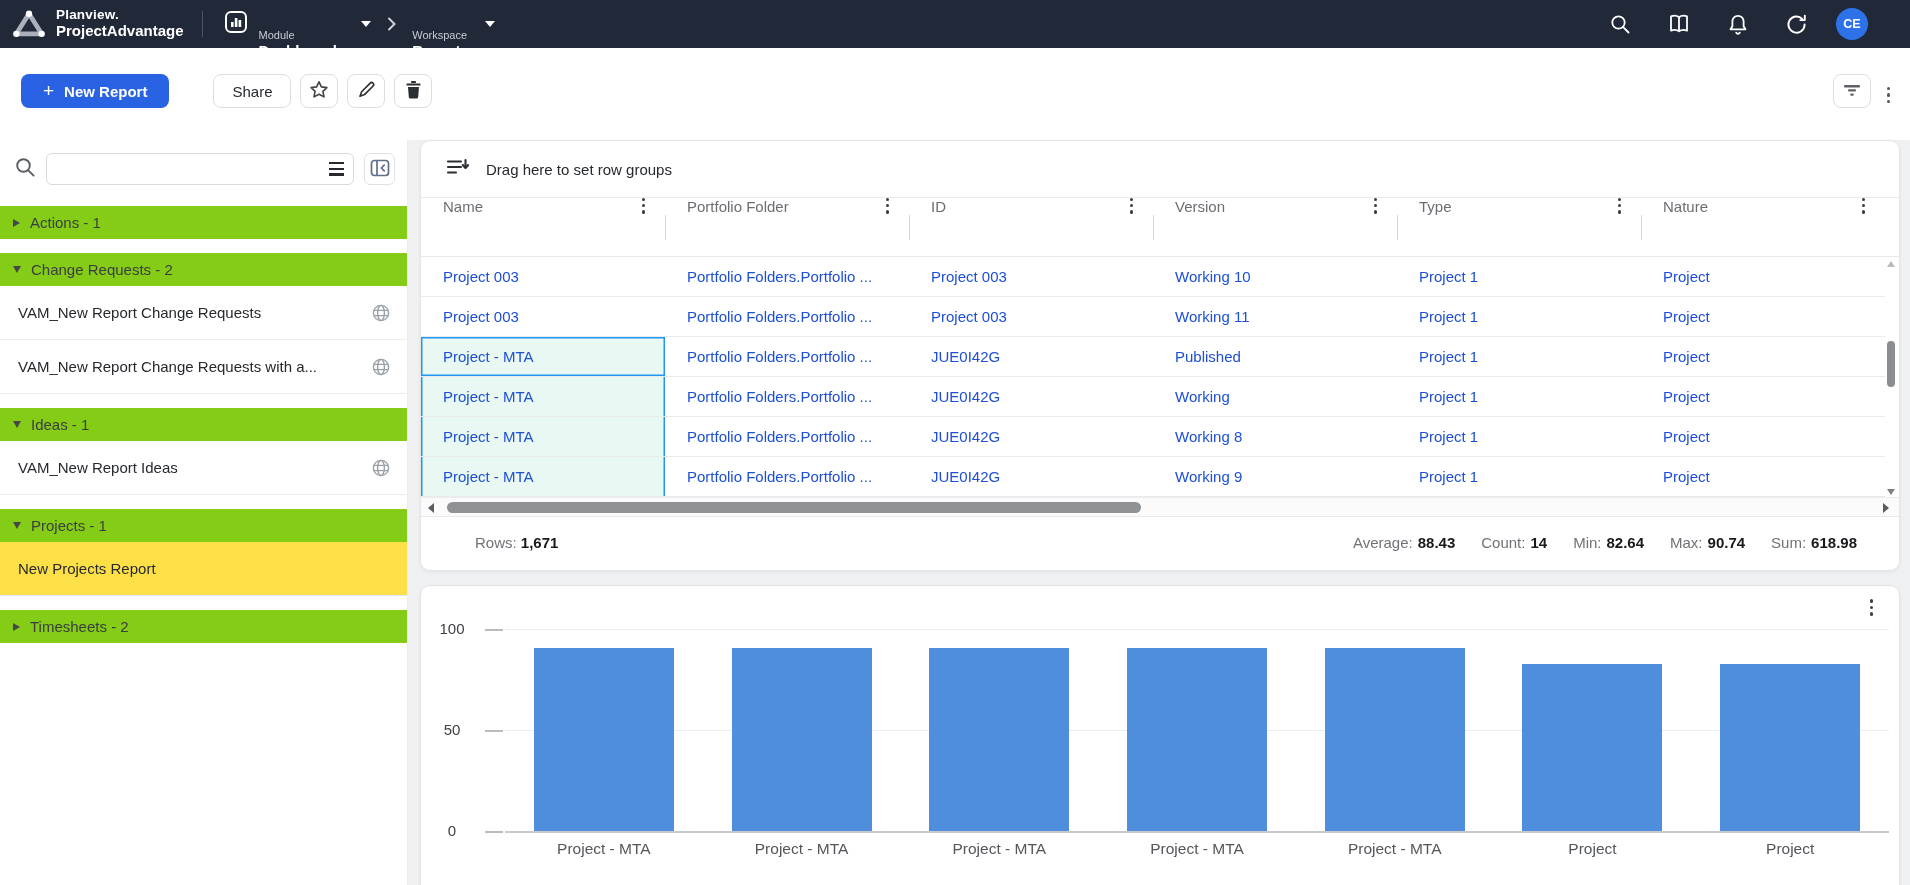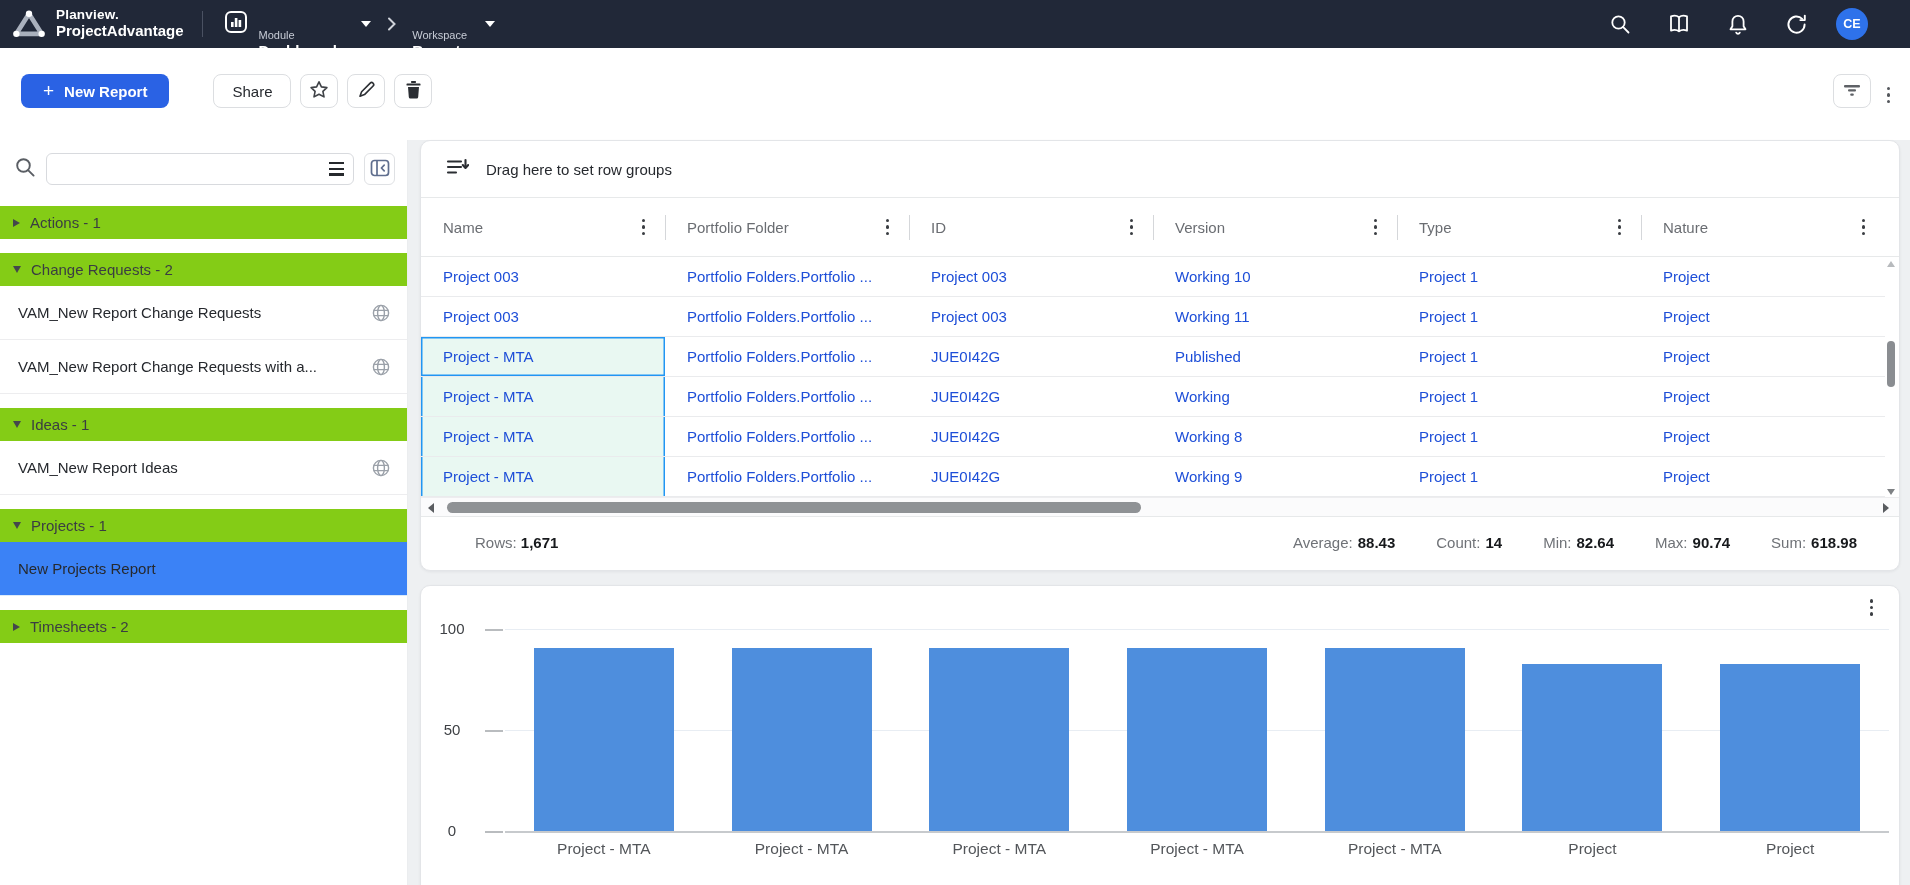--- a/index.html
+++ b/index.html
@@ -59,32 +59,32 @@
   .sb-group { margin-bottom:14px; }
   .sb-ghead { height:33px; background:#84cc16; display:flex; align-items:center; gap:10px;
               padding-left:13px; cursor:pointer; }
   .sb-glabel { font-size:15px; color:#3a3d42; }
   .tri-right { width:0; height:0; border-top:4.5px solid transparent; border-bottom:4.5px solid transparent;
                border-left:7px solid #44474c; }
   .tri-down { width:0; height:0; border-left:4.5px solid transparent; border-right:4.5px solid transparent;
               border-top:7px solid #44474c; }
   .sb-item { height:54px; background:#fff; border-bottom:1px solid #ededef; display:flex;
              align-items:center; padding:0 16px 0 18px; cursor:pointer; }
-  .sb-item.sel { background:#3b82f6; border-bottom:1px solid #dcebfa; }
+  .sb-item.sel { background:#fde047; border-bottom:1px solid #dcebfa; }
   .sb-item-label { font-size:15px; color:#26292e; white-space:nowrap; overflow:hidden; flex:1; }
   .globe { color:#9ba1a9; display:flex; }
 
   
   .grid-panel { position:absolute; left:420px; top:140px; width:1480px; height:431px; background:#fff;
                 border:1px solid #e3e5e8; border-radius:10px; box-shadow:0 1px 3px rgba(20,24,31,.06); }
   .rowgroup-bar { height:57px; border-bottom:1px solid #e7e9ea; display:flex; align-items:center;
                   gap:17px; padding-left:25px; }
   .rowgroup-hint { font-size:15px; color:#26292e; }
   .ghead-row { height:59px; display:flex; border-bottom:1px solid #e7e9ea; padding-right:14px; }
-  .hcell { flex:1; position:relative; display:flex; align-items:center; padding-left:22px;
+  .hcell { flex:1; position:relative; display:flex; align-items:flex-start; padding-left:22px;
            color:#6a6d72; font-size:15px; cursor:pointer; }
   .hcell + .hcell::before { content:''; position:absolute; left:0; top:17px; height:25px; width:1px;
                             background:#d5d7da; }
   .hcell .kebab { position:absolute; right:20px; }
   .hcell .kebab i { background:#3a3d42; width:3.2px; height:3.2px; }
   .rows-region { position:relative; height:240px; overflow:hidden; }
   .grow { display:flex; height:40px; padding-right:14px; }
   .gcell { flex:1; font-size:15px; color:#1d4ed8; line-height:39px; padding-left:22px;
            border-bottom:1px solid #eaebed; white-space:nowrap; overflow:hidden; }
   .gcell.cellsel { background:#e9f8f2;
@@ -105,21 +105,21 @@
   .varrow { position:absolute; left:1px; width:0; height:0; cursor:pointer; }
   .varrow.up { top:2px; border-left:4.5px solid transparent; border-right:4.5px solid transparent;
                border-bottom:6.5px solid #b7babd; }
   .varrow.down { bottom:2px; border-left:4.5px solid transparent; border-right:4.5px solid transparent;
                  border-top:6.5px solid #7e8184; }
   .statusbar { position:absolute; left:0; right:0; bottom:0; height:55px; display:flex;
                align-items:center; justify-content:space-between; padding:0 42px 0 54px;
                font-size:15px; }
   .status-l { color:#6f7277; }
   .status-l b, .agg-v { color:#17191c; font-weight:700; }
-  .aggs { display:flex; gap:41px; }
+  .aggs { display:flex; gap:26px; }
   .agg { color:#6f7277; }
   .agg-v { margin-left:5px; }
 
   
   .chart-panel { position:absolute; left:420px; top:585px; width:1480px; height:330px; background:#fff;
                  border:1px solid #e3e5e8; border-radius:10px; box-shadow:0 1px 3px rgba(20,24,31,.06); }
   .chart-kebab { position:absolute; right:26px; top:13px; }
   .chart-kebab i { background:#3c3f44; }
   .ylab { position:absolute; left:8px; width:46px; text-align:center; font-size:15px; color:#3e4145; }
   .ytick { position:absolute; left:64px; width:18px; height:1.5px; background:#b9bcbf; }

